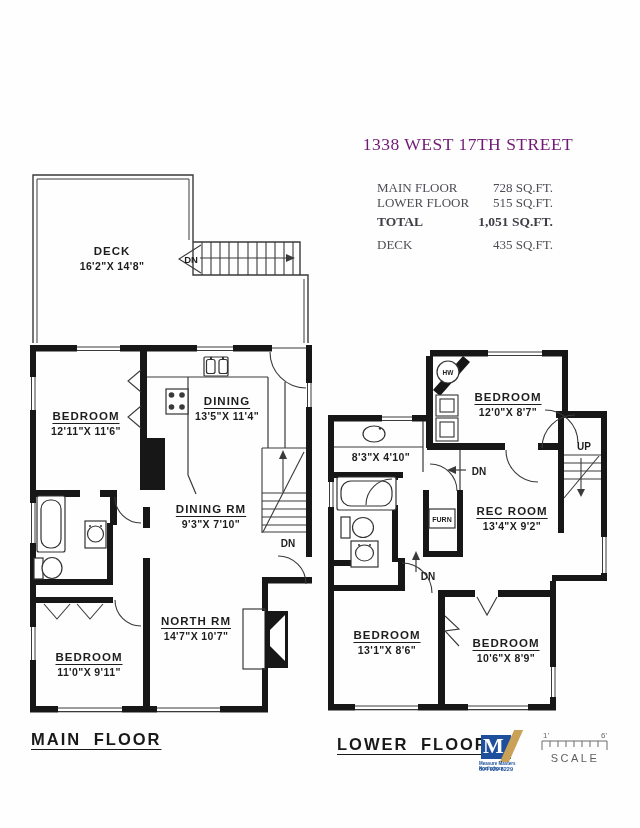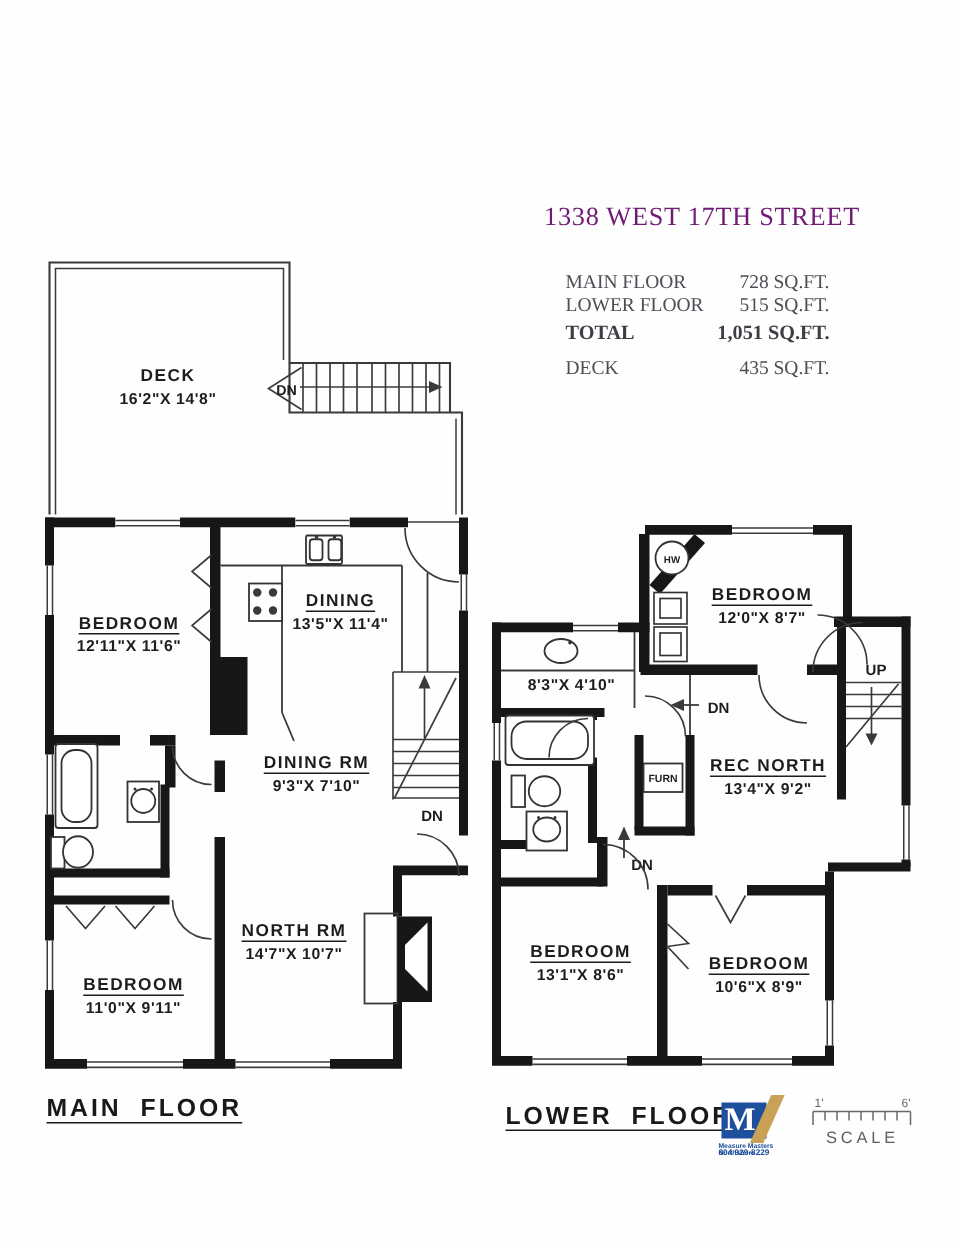--- a/index.html
+++ b/index.html
@@ -373,21 +373,21 @@
   </div>
 
   <div class="abs lbl" style="left:508px;top:390px">
     <div class="nm">BEDROOM</div>
     <div class="dm">12'0"X 8'7"</div>
   </div>
   <div class="abs lbl" style="left:381px;top:450px">
     <div class="dm">8'3"X 4'10"</div>
   </div>
   <div class="abs lbl" style="left:512px;top:504px">
-    <div class="nm">REC NORTH</div>
+    <div class="nm">REC ROOM</div>
     <div class="dm">13'4"X 9'2"</div>
   </div>
   <div class="abs lbl" style="left:387px;top:628px">
     <div class="nm">BEDROOM</div>
     <div class="dm">13'1"X 8'6"</div>
   </div>
   <div class="abs lbl" style="left:506px;top:636px">
     <div class="nm">BEDROOM</div>
     <div class="dm">10'6"X 8'9"</div>
   </div>

